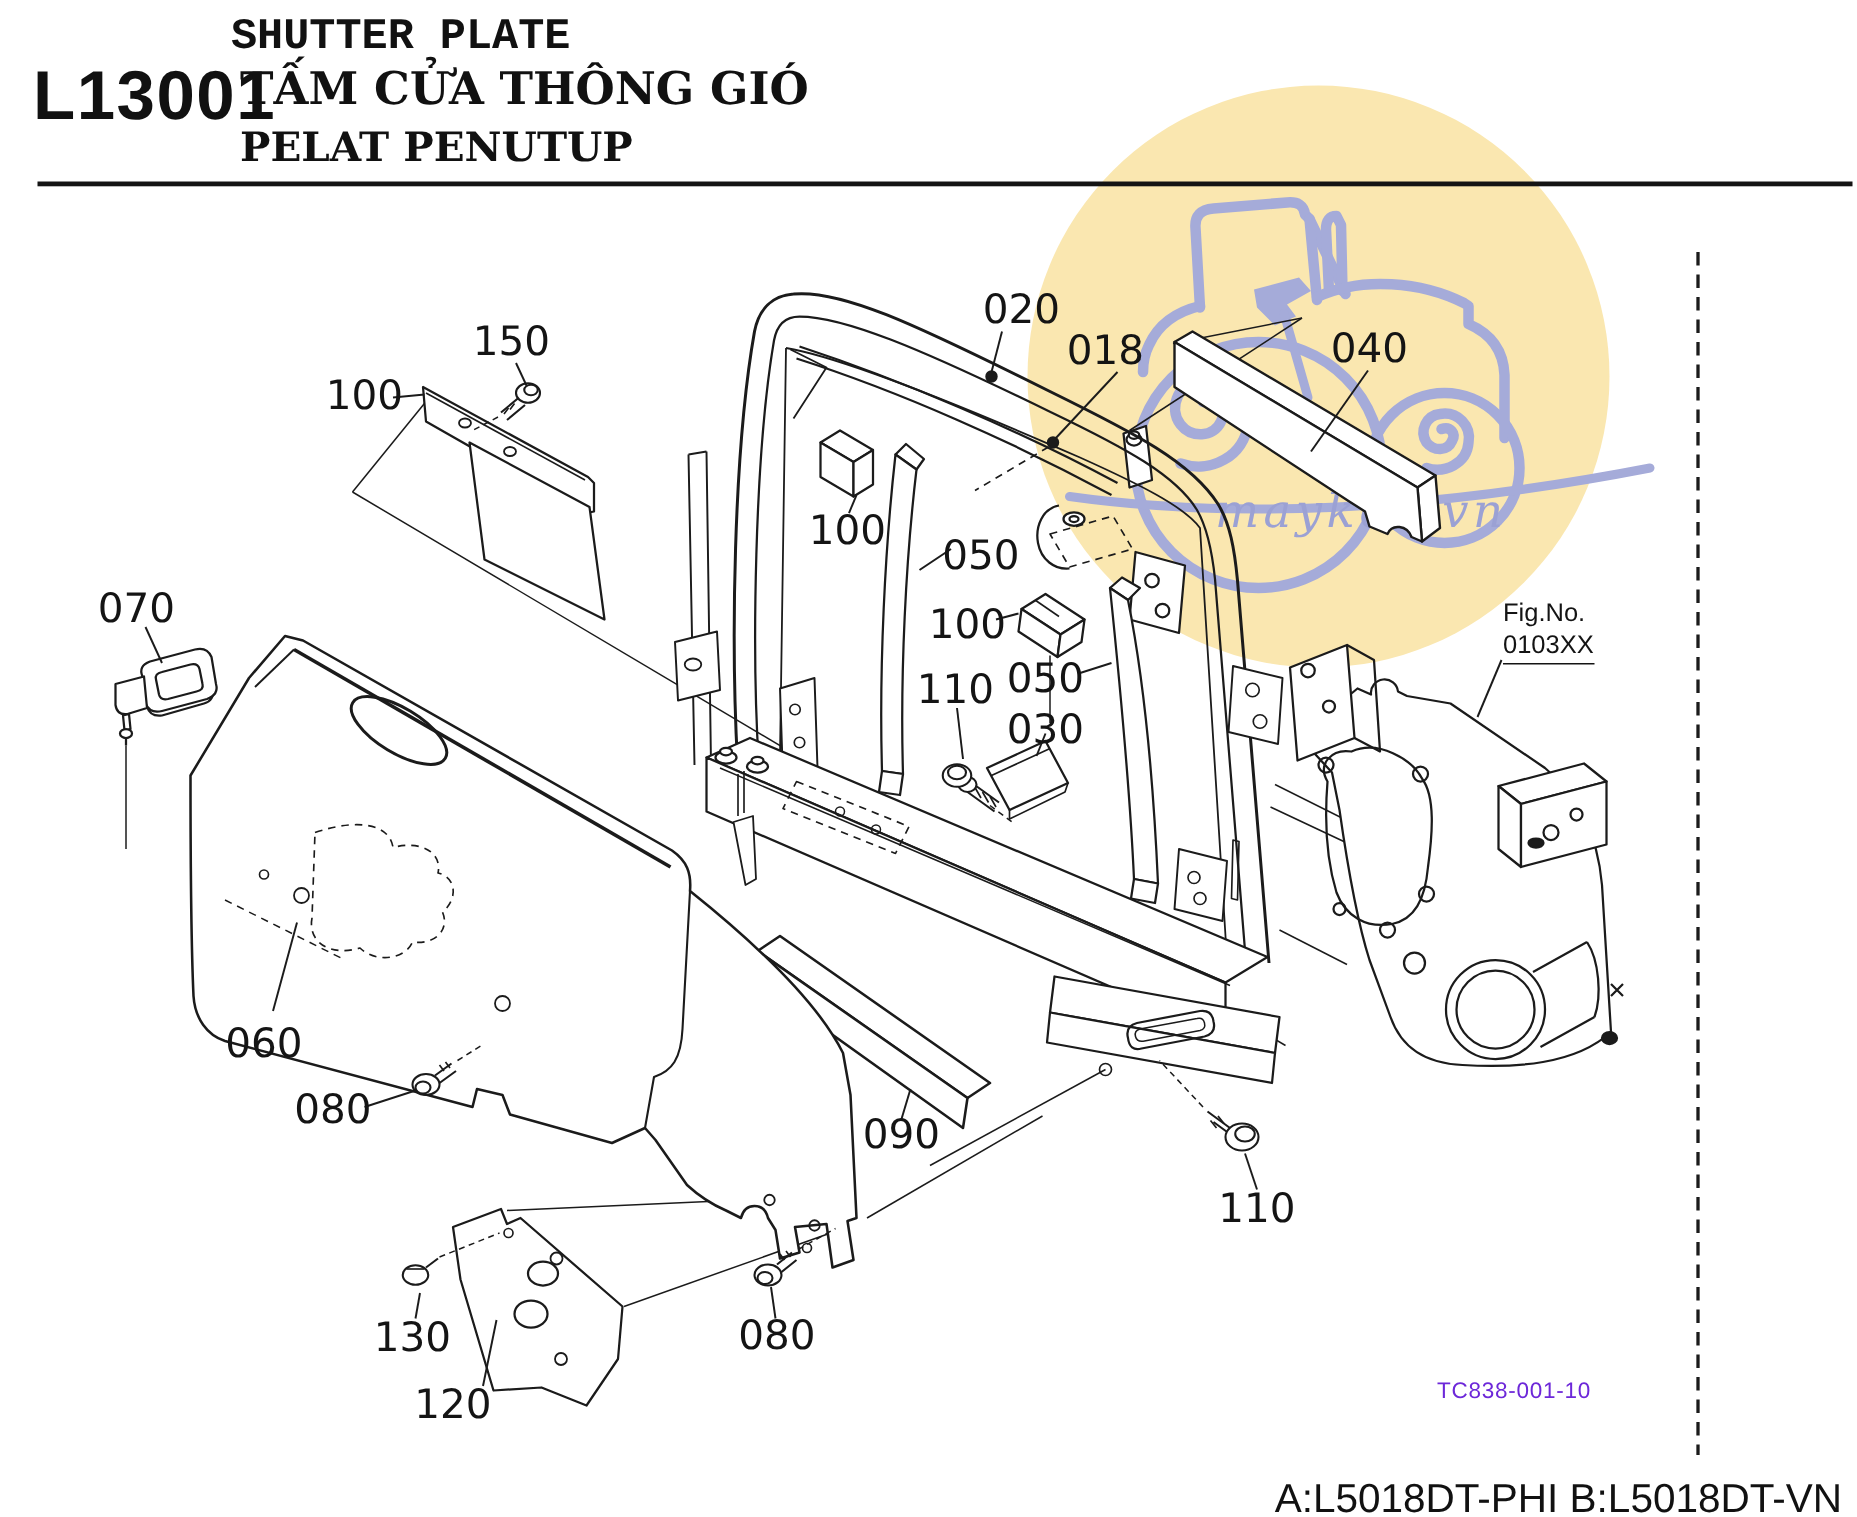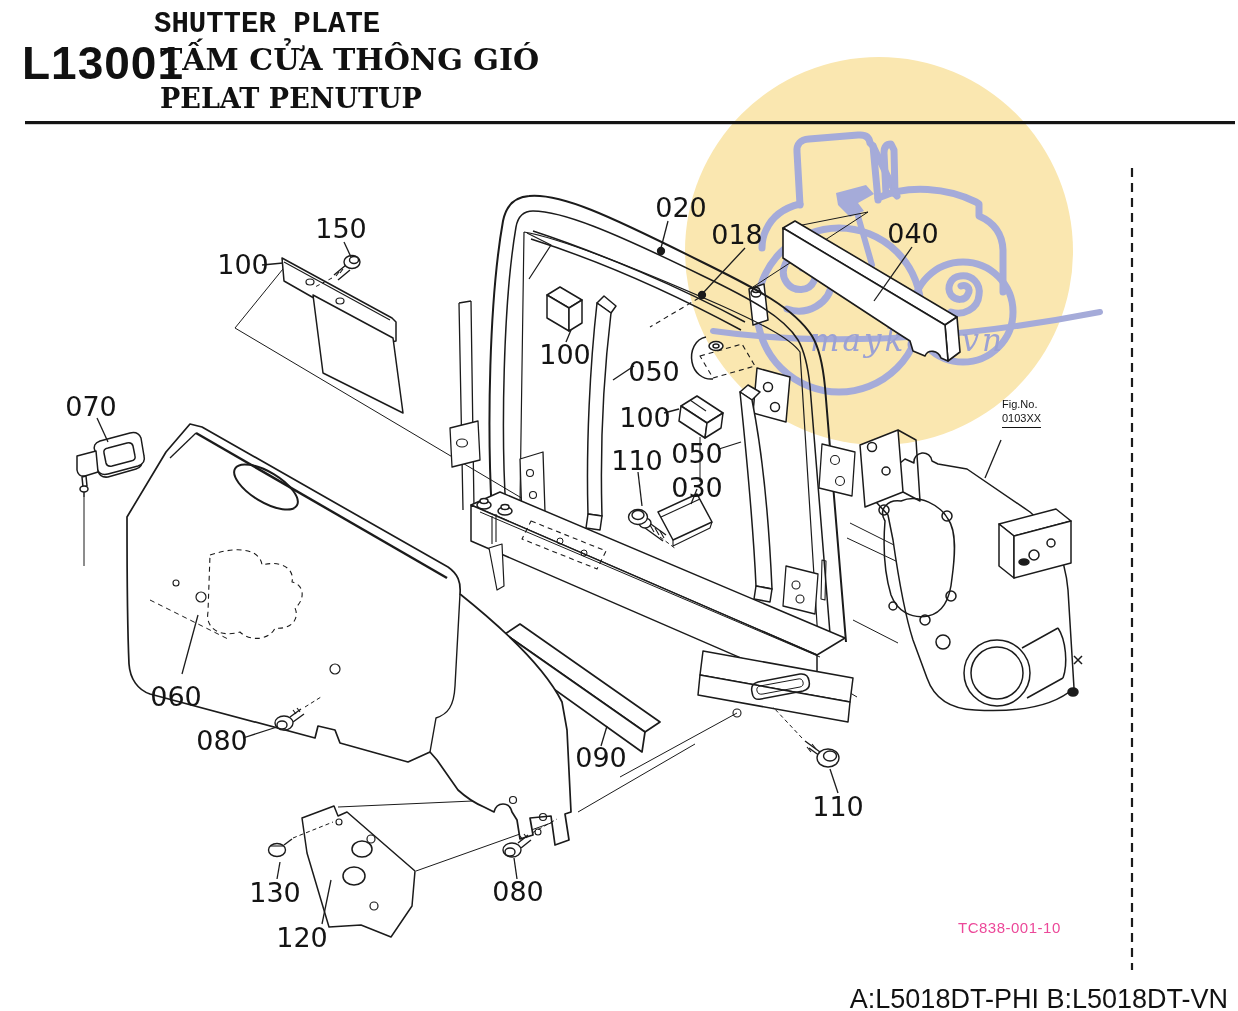--- a/index.html
+++ b/index.html
@@ -13,23 +13,23 @@
           font-family:Liberation Mono, monospace;}
   .hdr-vi{left:160px;top:42px;font-size:30px;font-weight:700;
           font-family:"DejaVu Serif","Liberation Serif",serif;}
   .hdr-id{left:160px;top:83px;font-size:27px;font-weight:700;
           font-family:"DejaVu Serif","Liberation Serif",serif;}
   
   .plbl{position:absolute;transform:translate(-50%,-50%);font-size:27px;
         color:#141414;font-family:"DejaVu Sans","Liberation Sans",sans-serif;
         white-space:nowrap;line-height:1;}
   
-  .figref{left:1002px;top:398px;font-size:11px;line-height:1.25;color:#141414;}
+  .figref{left:1002px;top:398px;font-size:17px;line-height:1.25;color:#141414;}
   .figref .val{display:inline-block;border-bottom:1.6px solid #141414;padding-bottom:1px;}
-  .drawcode{left:958px;top:919px;font-size:15px;letter-spacing:0.5px;color:#ec4899;}
+  .drawcode{left:958px;top:919px;font-size:15px;letter-spacing:0.5px;color:#6d28d9;}
   .footer{right:10px;top:984px;font-size:27px;color:#111;}
   svg{position:absolute;left:0;top:0;}
   svg *{vector-effect:non-scaling-stroke;}
 </style>
 </head>
 <body>
 
 <div class="page">
 
   <svg width="1238" height="1011" viewBox="0 0 1238 1011">

